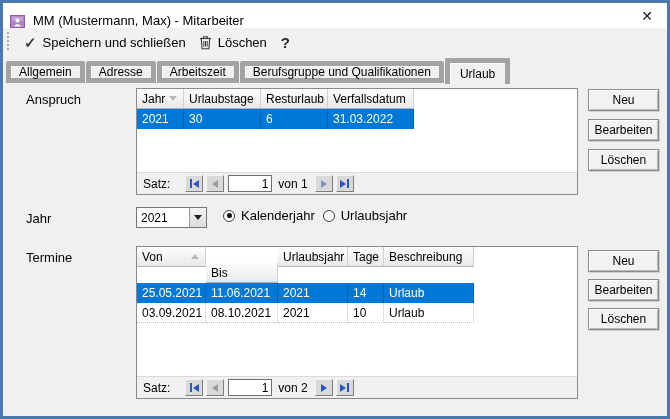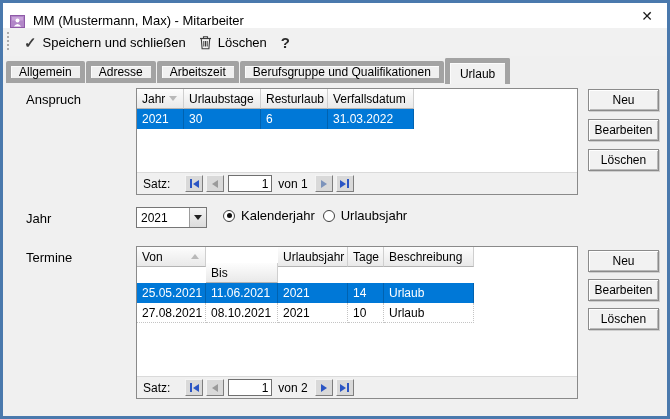--- a/index.html
+++ b/index.html
@@ -270,21 +270,21 @@
         </div>
     </div>
     <div class="grid-row selected">
       <div class="dcell" style="width:69px;">25.05.2021</div>
       <div class="dcell" style="width:72px;">11.06.2021</div>
       <div class="dcell" style="width:70px;">2021</div>
       <div class="dcell" style="width:36px;">14</div>
       <div class="dcell" style="width:90px;">Urlaub</div>
     </div>
     <div class="grid-row">
-      <div class="dcell" style="width:69px;">27.08.2021</div>
+      <div class="dcell" style="width:69px;">03.09.2021</div>
       <div class="dcell" style="width:72px;">08.10.2021</div>
       <div class="dcell" style="width:70px;">2021</div>
       <div class="dcell" style="width:36px;">10</div>
       <div class="dcell" style="width:90px;">Urlaub</div>
     </div>
     <div class="recnav">
       <span class="nav-label">Satz:</span>
       <span class="nav-btn c-blue">
           <span class="vbar"></span>
           <span class="tri left"></span>

